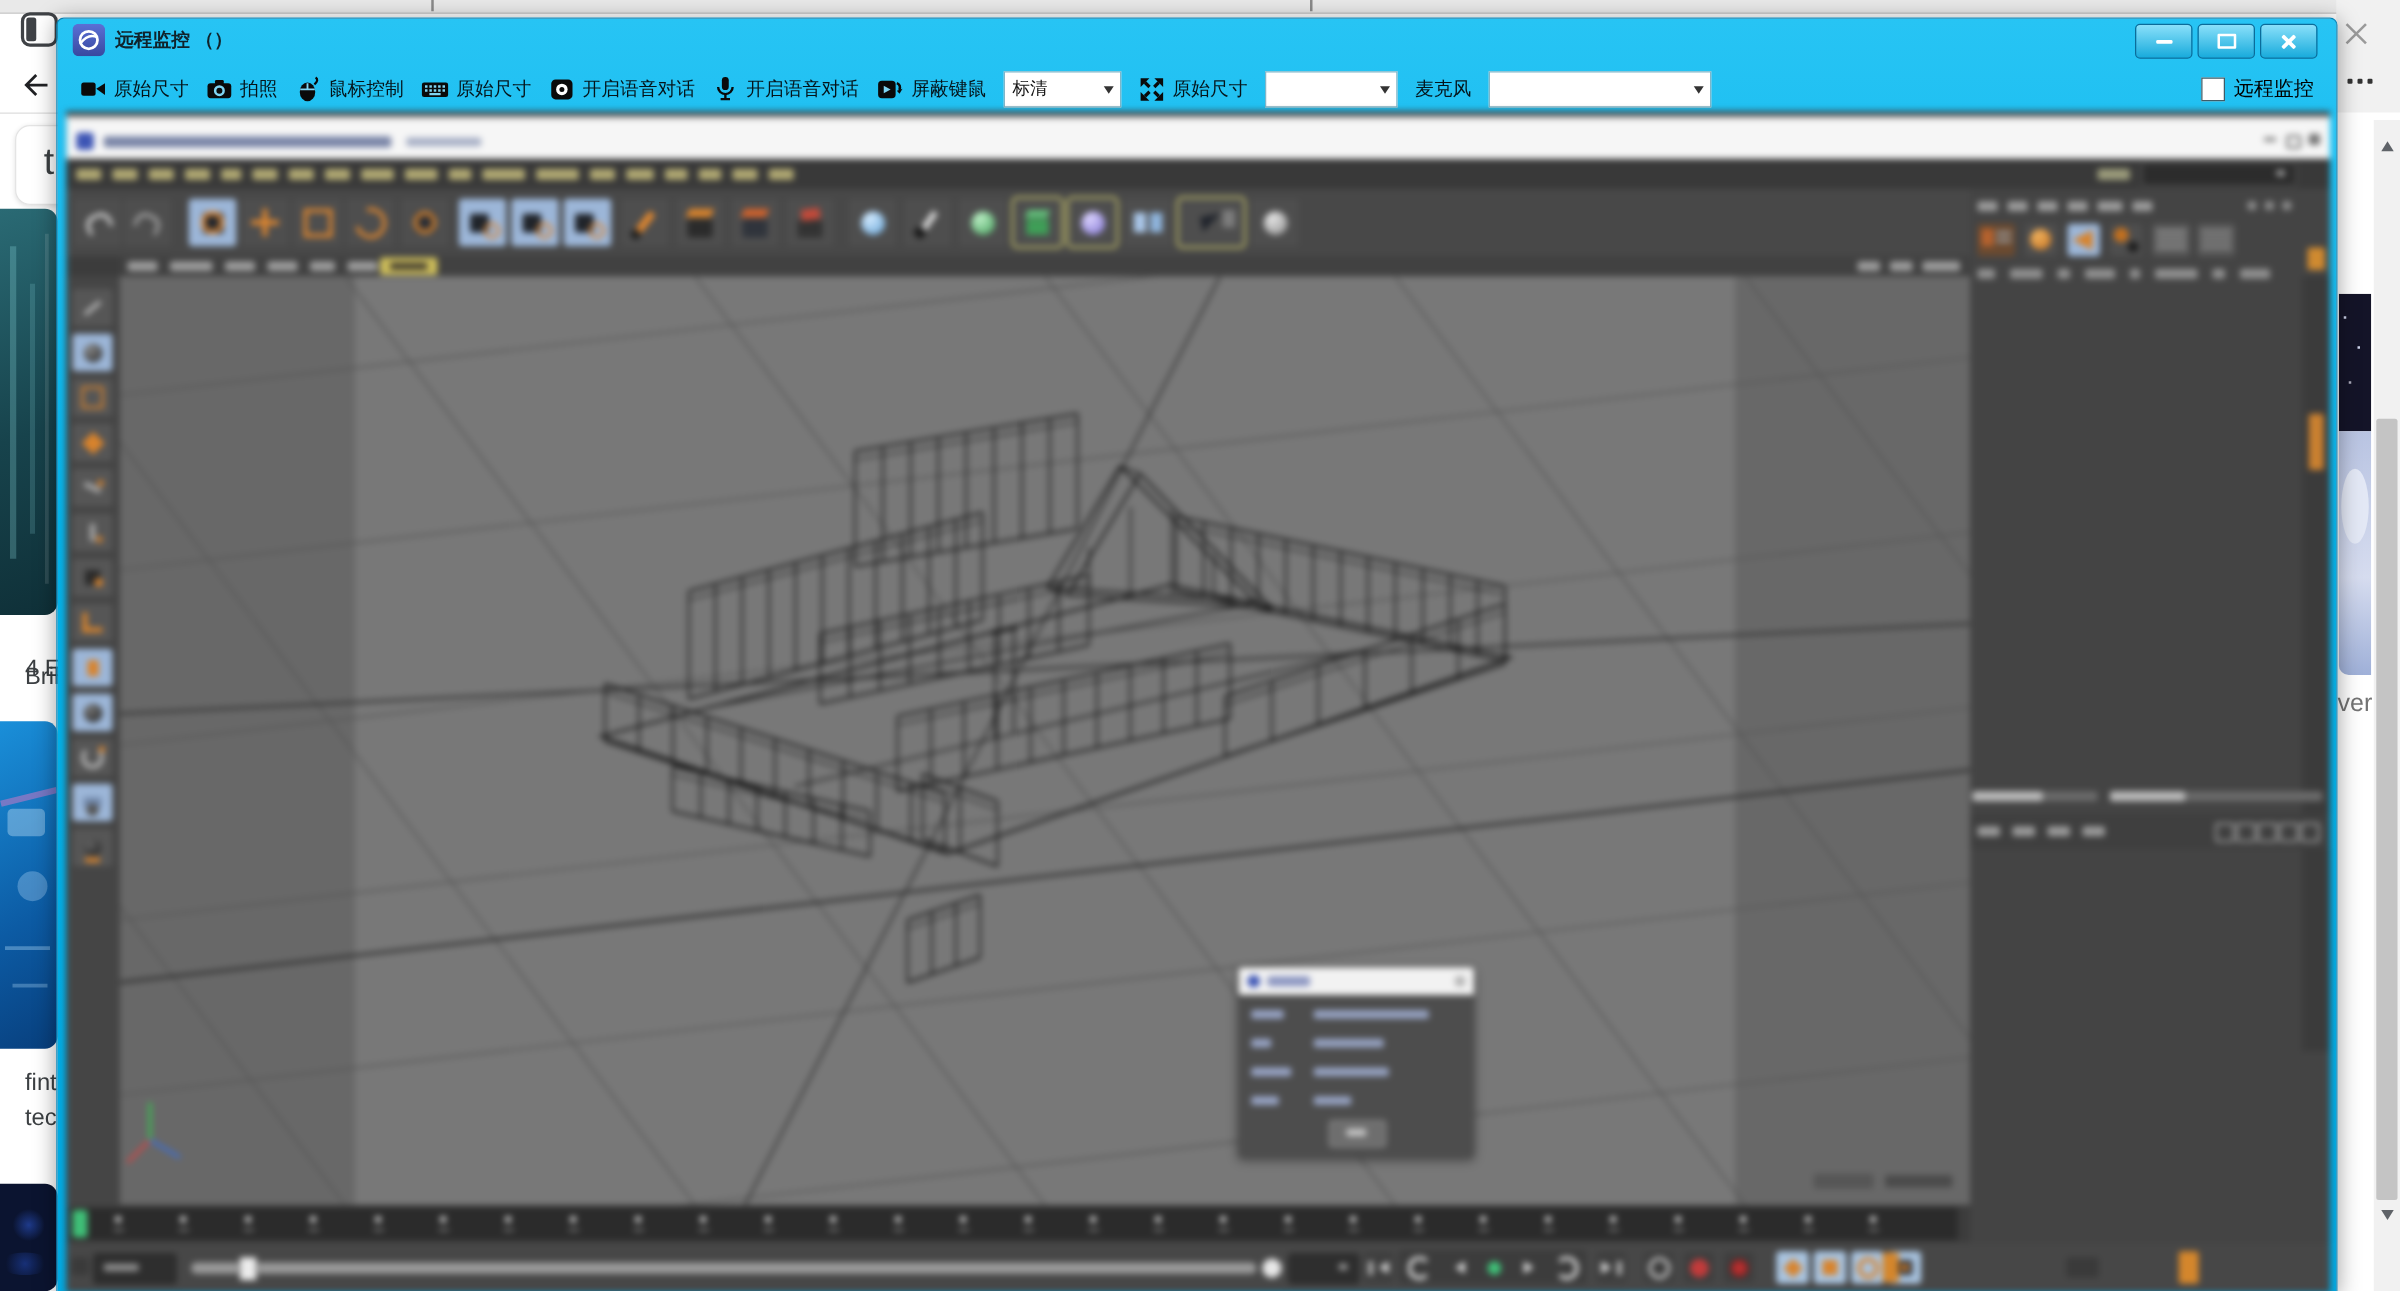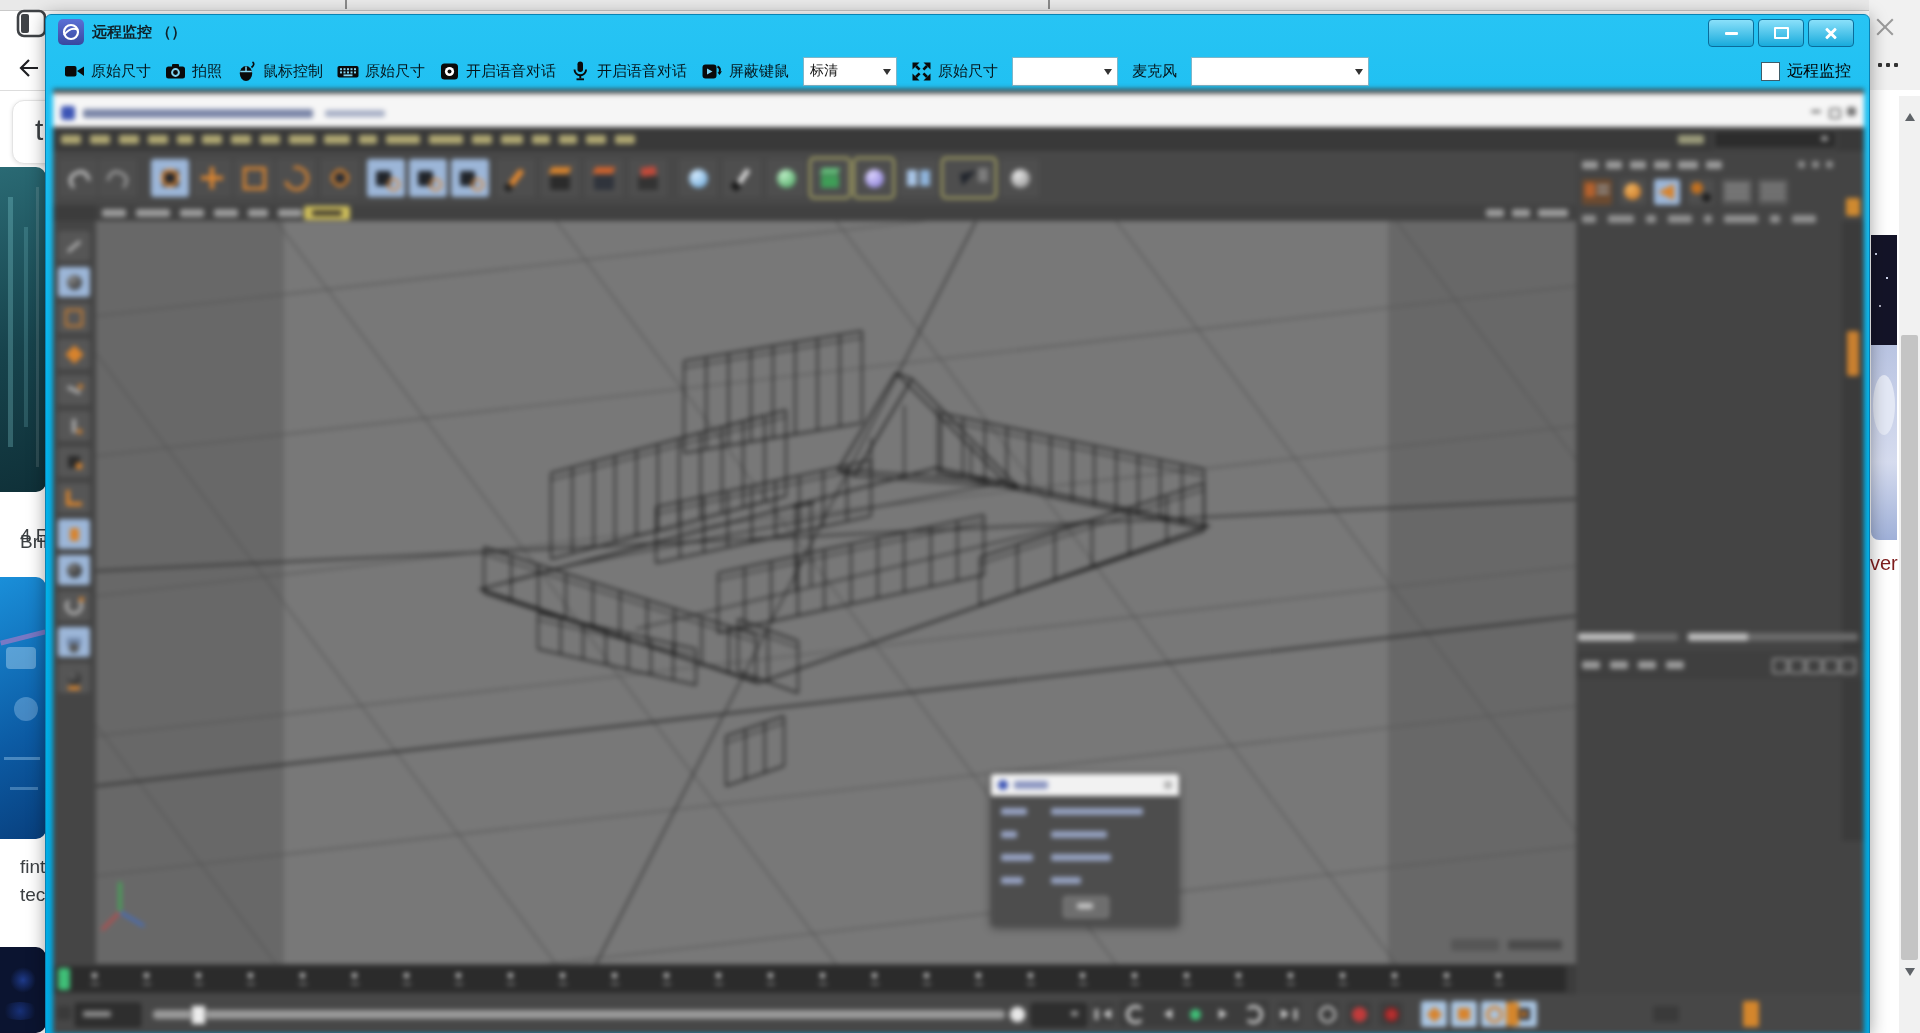--- a/index.html
+++ b/index.html
@@ -7,21 +7,21 @@
           font-family:"Liberation Sans",sans-serif;}
   .a{position:absolute}
   
   #topstrip{left:0;top:0;width:1920px;height:10px;background:#e9e9e9;border-bottom:1px solid #c9c9c9}
   .tabmark{top:0;width:2px;height:9px;background:#8a8a8a}
   #searchcard{left:12px;top:100px;width:86px;height:62px;background:#fff;border:1px solid #e4e4e4;
               border-radius:12px;box-shadow:0 1px 4px rgba(0,0,0,.12)}
   #searchcard span{position:absolute;left:22px;top:12px;font-size:30px;color:#3c4043}
   .lcard{left:0;width:46px;border-radius:0 10px 10px 0}
   .ltxt{left:20px;font-size:19px;color:#3c4043}
-  .rtxt{left:1870px;font-size:20px;color:#7f1d1d}
+  .rtxt{left:1870px;font-size:20px;color:#737373}
   
   #sb-track{left:1899px;top:96px;width:21px;height:937px;background:#f1f1f1}
   #sb-thumb{left:1901px;top:335px;width:17px;height:625px;background:#c4c4c4;border-radius:2px}
   .sb-arrow{left:1905px;width:0;height:0;border:5px solid transparent}
   
   #rwin{left:45px;top:14px;width:1823px;height:1019px;border-radius:6px 6px 0 0;
         background:linear-gradient(180deg,#27c4f4 0%,#04b2e9 40%,#00a9e2 100%);
         border:1px solid #0a83b4;box-shadow:0 2px 18px rgba(0,0,0,.38)}
   #rtitle{left:0;top:0;width:100%;height:34px;display:flex;align-items:center;padding-left:12px;box-sizing:border-box}
   #rtitle .t{font-size:15px;font-weight:700;color:#10232b;margin-left:8px}

